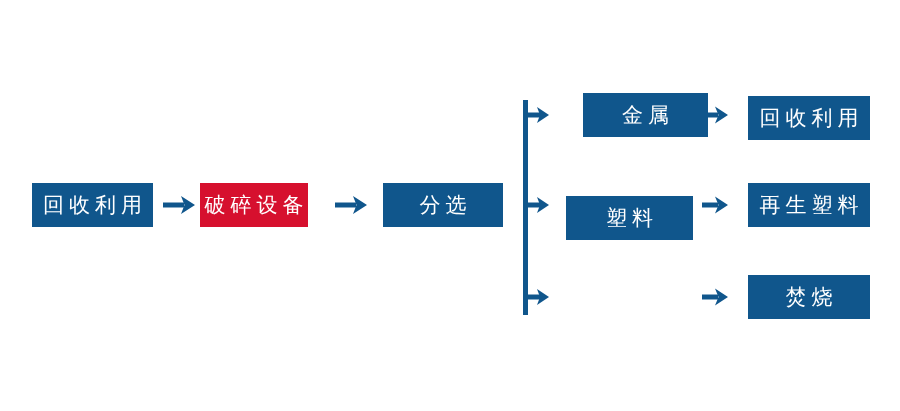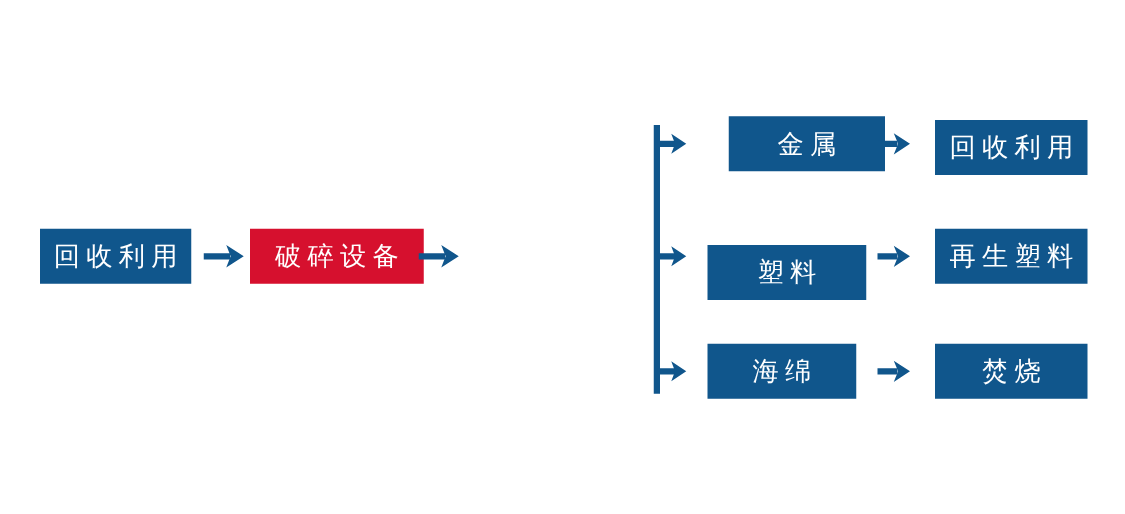--- a/index.html
+++ b/index.html
@@ -61,46 +61,46 @@
 
 <div class="canvas">
 
   <div class="node" style="left:32px; top:183px; width:121px;">回收利用</div>
 
   <svg class="arrow" style="left:162px; top:194px;" width="34" height="22" viewBox="0 0 34 22">
     <line class="shaft" x1="1" y1="11" x2="22" y2="11"></line>
     <path class="head" d="M19 2 L33 11 L19 20 L22.5 11 Z"></path>
   </svg>
 
-  <div class="node red" style="left:200px; top:183px; width:139px;">破碎设备</div>
+  <div class="node red" style="left:200px; top:183px; width:108px;">破碎设备</div>
 
   <svg class="arrow" style="left:334px; top:194px;" width="34" height="22" viewBox="0 0 34 22">
     <line class="shaft" x1="1" y1="11" x2="22" y2="11"></line>
     <path class="head" d="M19 2 L33 11 L19 20 L22.5 11 Z"></path>
   </svg>
 
+  <div class="node" style="left:383px; top:183px; width:120px;">分选</div>
 
   <div class="vline"></div>
 
   <svg class="arrow" style="left:526px; top:104px;" width="24" height="22" viewBox="0 0 24 22">
     <line class="shaft" x1="0" y1="11" x2="14" y2="11"></line>
     <path class="head" d="M11 3 L23 11 L11 19 L14 11 Z"></path>
   </svg>
   <svg class="arrow" style="left:526px; top:194px;" width="24" height="22" viewBox="0 0 24 22">
     <line class="shaft" x1="0" y1="11" x2="14" y2="11"></line>
     <path class="head" d="M11 3 L23 11 L11 19 L14 11 Z"></path>
   </svg>
   <svg class="arrow" style="left:526px; top:286px;" width="24" height="22" viewBox="0 0 24 22">
     <line class="shaft" x1="0" y1="11" x2="14" y2="11"></line>
     <path class="head" d="M11 3 L23 11 L11 19 L14 11 Z"></path>
   </svg>
 
   <div class="node" style="left:566px; top:93px; width:125px;margin-left:17px;">金属</div>
   <div class="node" style="left:566px; top:196px; width:127px;">塑料</div>
-  <div class="node" style="left:566px; top:275px; width:119px;">海绵</div>
 
   <svg class="arrow" style="left:701px; top:104px;" width="28" height="22" viewBox="0 0 28 22">
     <line class="shaft" x1="1" y1="11" x2="17" y2="11"></line>
     <path class="head" d="M14 2.5 L27 11 L14 19.5 L17.5 11 Z"></path>
   </svg>
   <svg class="arrow" style="left:701px; top:194px;" width="28" height="22" viewBox="0 0 28 22">
     <line class="shaft" x1="1" y1="11" x2="17" y2="11"></line>
     <path class="head" d="M14 2.5 L27 11 L14 19.5 L17.5 11 Z"></path>
   </svg>
   <svg class="arrow" style="left:701px; top:286px;" width="28" height="22" viewBox="0 0 28 22">

